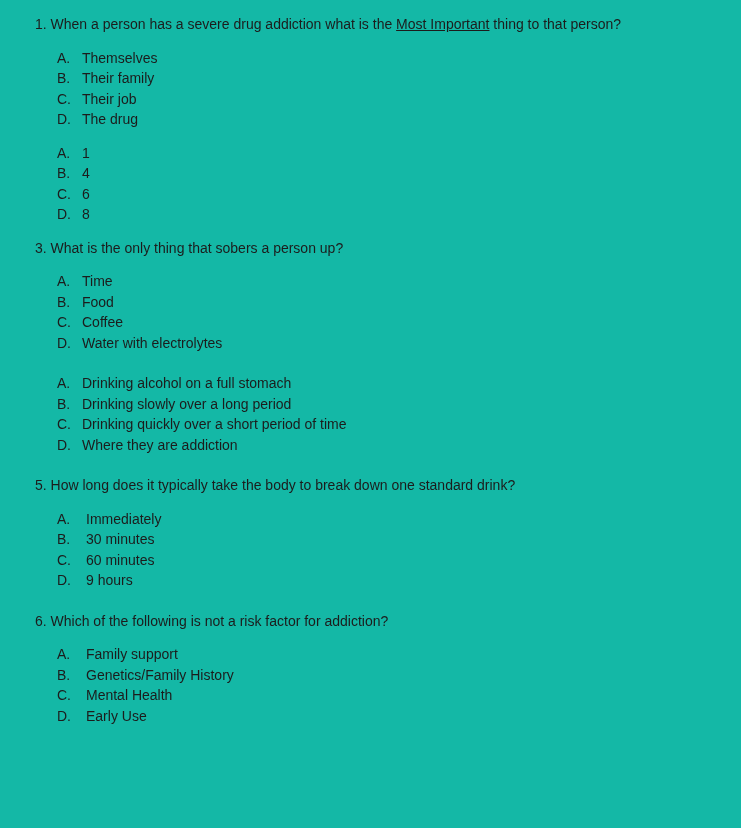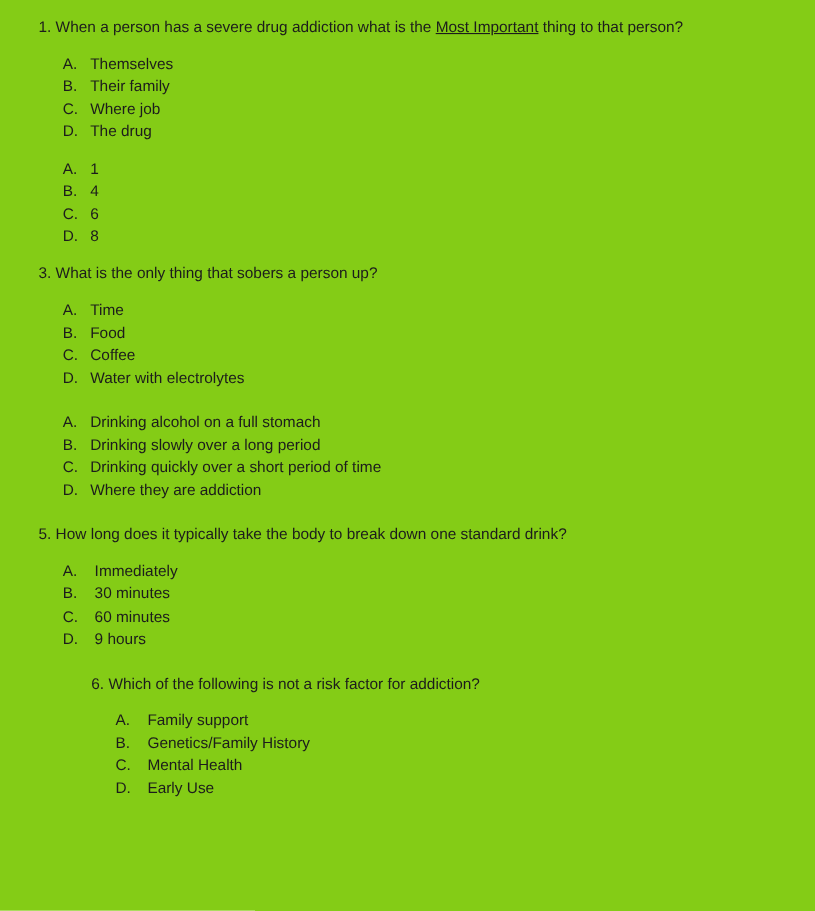--- a/index.html
+++ b/index.html
@@ -13,25 +13,25 @@
     color: #1c1c1c;
     font-family: "Liberation Sans", sans-serif;
     font-size: 14px;
     line-height: 20.5px;
   }
   .page {
     box-sizing: border-box;
     width: 741px;
     min-height: 828px;
     padding: 14px 18px 8px 35px;
-    background: #84cc16;
+    background: #14b8a6;
   }
   .qblock { margin: 0 0 20px 0; }
   .qblock:nth-child(-n+2) { margin-bottom: 13px; }
-  .qblock:last-child { margin-bottom: 0; margin-left: 48px; }
+  .qblock:last-child { margin-bottom: 0; }
   .qtext {
     margin: 0 0 13px 0;
     white-space: pre-wrap;
   }
   .emph[data-style="underline"] { text-decoration: underline; }
   .emph[data-style="bold"] { font-weight: 700; }
   .options { margin: 0; }
   .opt {
     display: flex;
     padding-left: 22px;
@@ -54,21 +54,21 @@
       <div class="opt">
           <span class="letter">A.</span>
           <span class="opttext">Themselves</span>
         </div>
       <div class="opt">
           <span class="letter">B.</span>
           <span class="opttext">Their family</span>
         </div>
       <div class="opt">
           <span class="letter">C.</span>
-          <span class="opttext">Where job</span>
+          <span class="opttext">Their job</span>
         </div>
       <div class="opt">
           <span class="letter">D.</span>
           <span class="opttext">The drug</span>
         </div>
     </div>
   </section>
 
   <section class="qblock">
     <div class="options">

